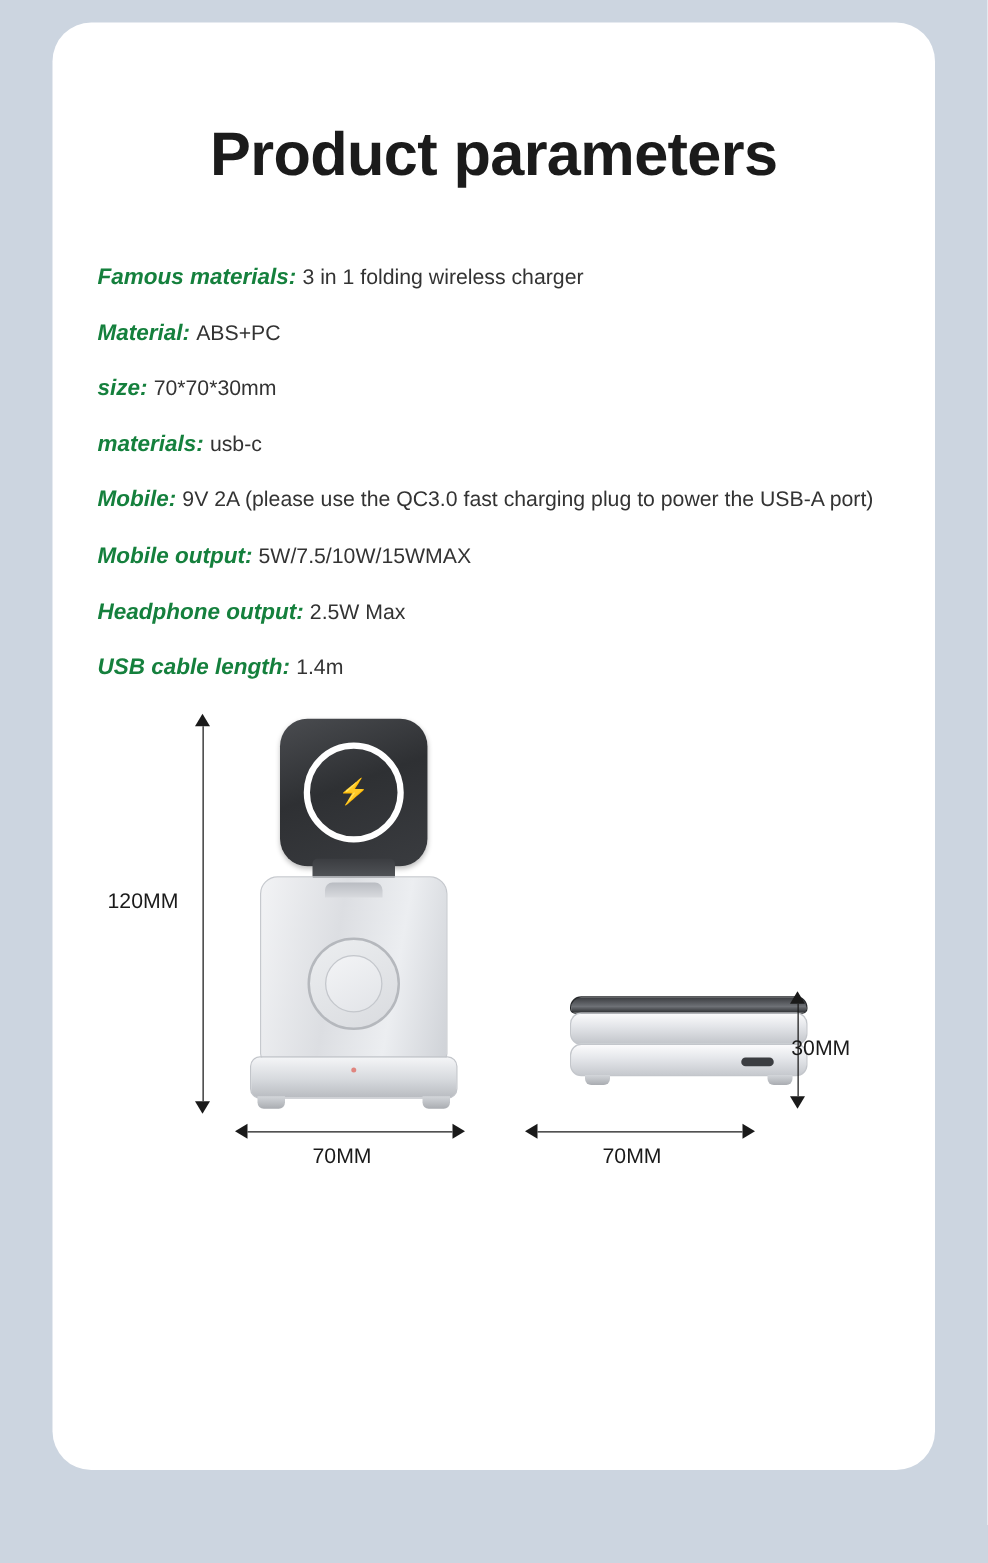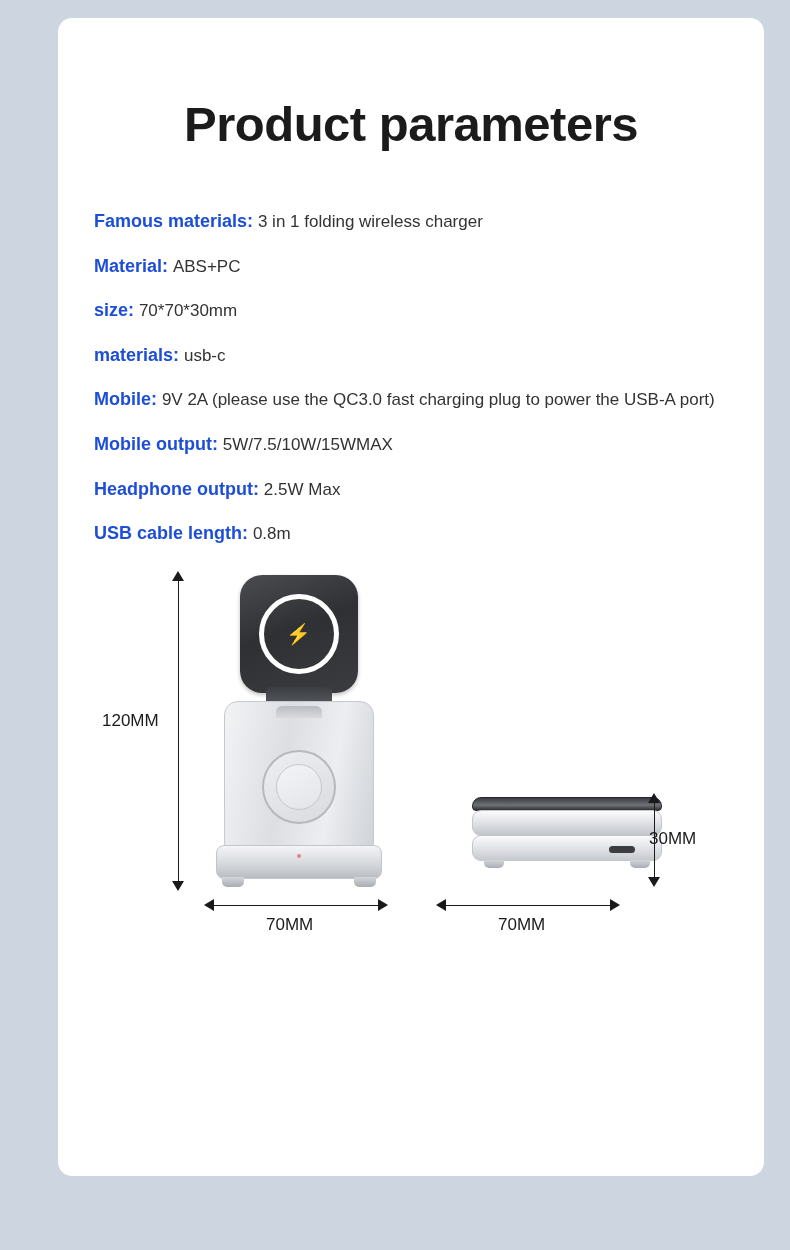--- a/index.html
+++ b/index.html
@@ -13,22 +13,21 @@
     font-family: "Liberation Sans", sans-serif;
     overflow: hidden;
   }
   .page {
     position: absolute;
     left: 42px;
     top: 18px;
     width: 706px;
     height: 1158px;
     background: #ffffff;
-    border-radius: 14px;
-    margin-left: 16px;
+    border-radius: 31px;
   }
   .title {
     text-align: center;
     font-size: 49px;
     font-weight: 700;
     color: #1b1b1b;
     letter-spacing: -0.5px;
     margin: 0;
     padding-top: 82px;
     line-height: 1;
@@ -39,22 +38,23 @@
     padding-right: 20px;
   }
   .spec-row {
     margin-bottom: 23px;
     font-size: 17.5px;
     color: #2a2a2a;
     line-height: 1.2;
   }
   .spec-label {
     font-weight: 700;
-    color: #1d4ed8;
+    color: #15803d;
     font-size: 18px;
+    font-style: italic;
   }
   .spec-value {
     font-weight: 400;
     color: #333333;
     font-size: 17px;
     text-align: center;
   }
 
   
   .diagram {
@@ -317,21 +317,21 @@
     </div>
 
     <div class="spec-row">
       <span class="spec-label">Headphone output:</span>
       <span class="spec-value">2.5W Max</span>
     </div>
 
 
     <div class="spec-row">
       <span class="spec-label">USB cable length:</span>
-      <span class="spec-value">0.8m</span>
+      <span class="spec-value">1.4m</span>
     </div>
 
   </div>
 
   <div class="diagram">
 
     <div class="front-view">
       <div class="fv-puck">
         <div class="fv-ring"></div>
         <div class="fv-bolt">⚡</div>

